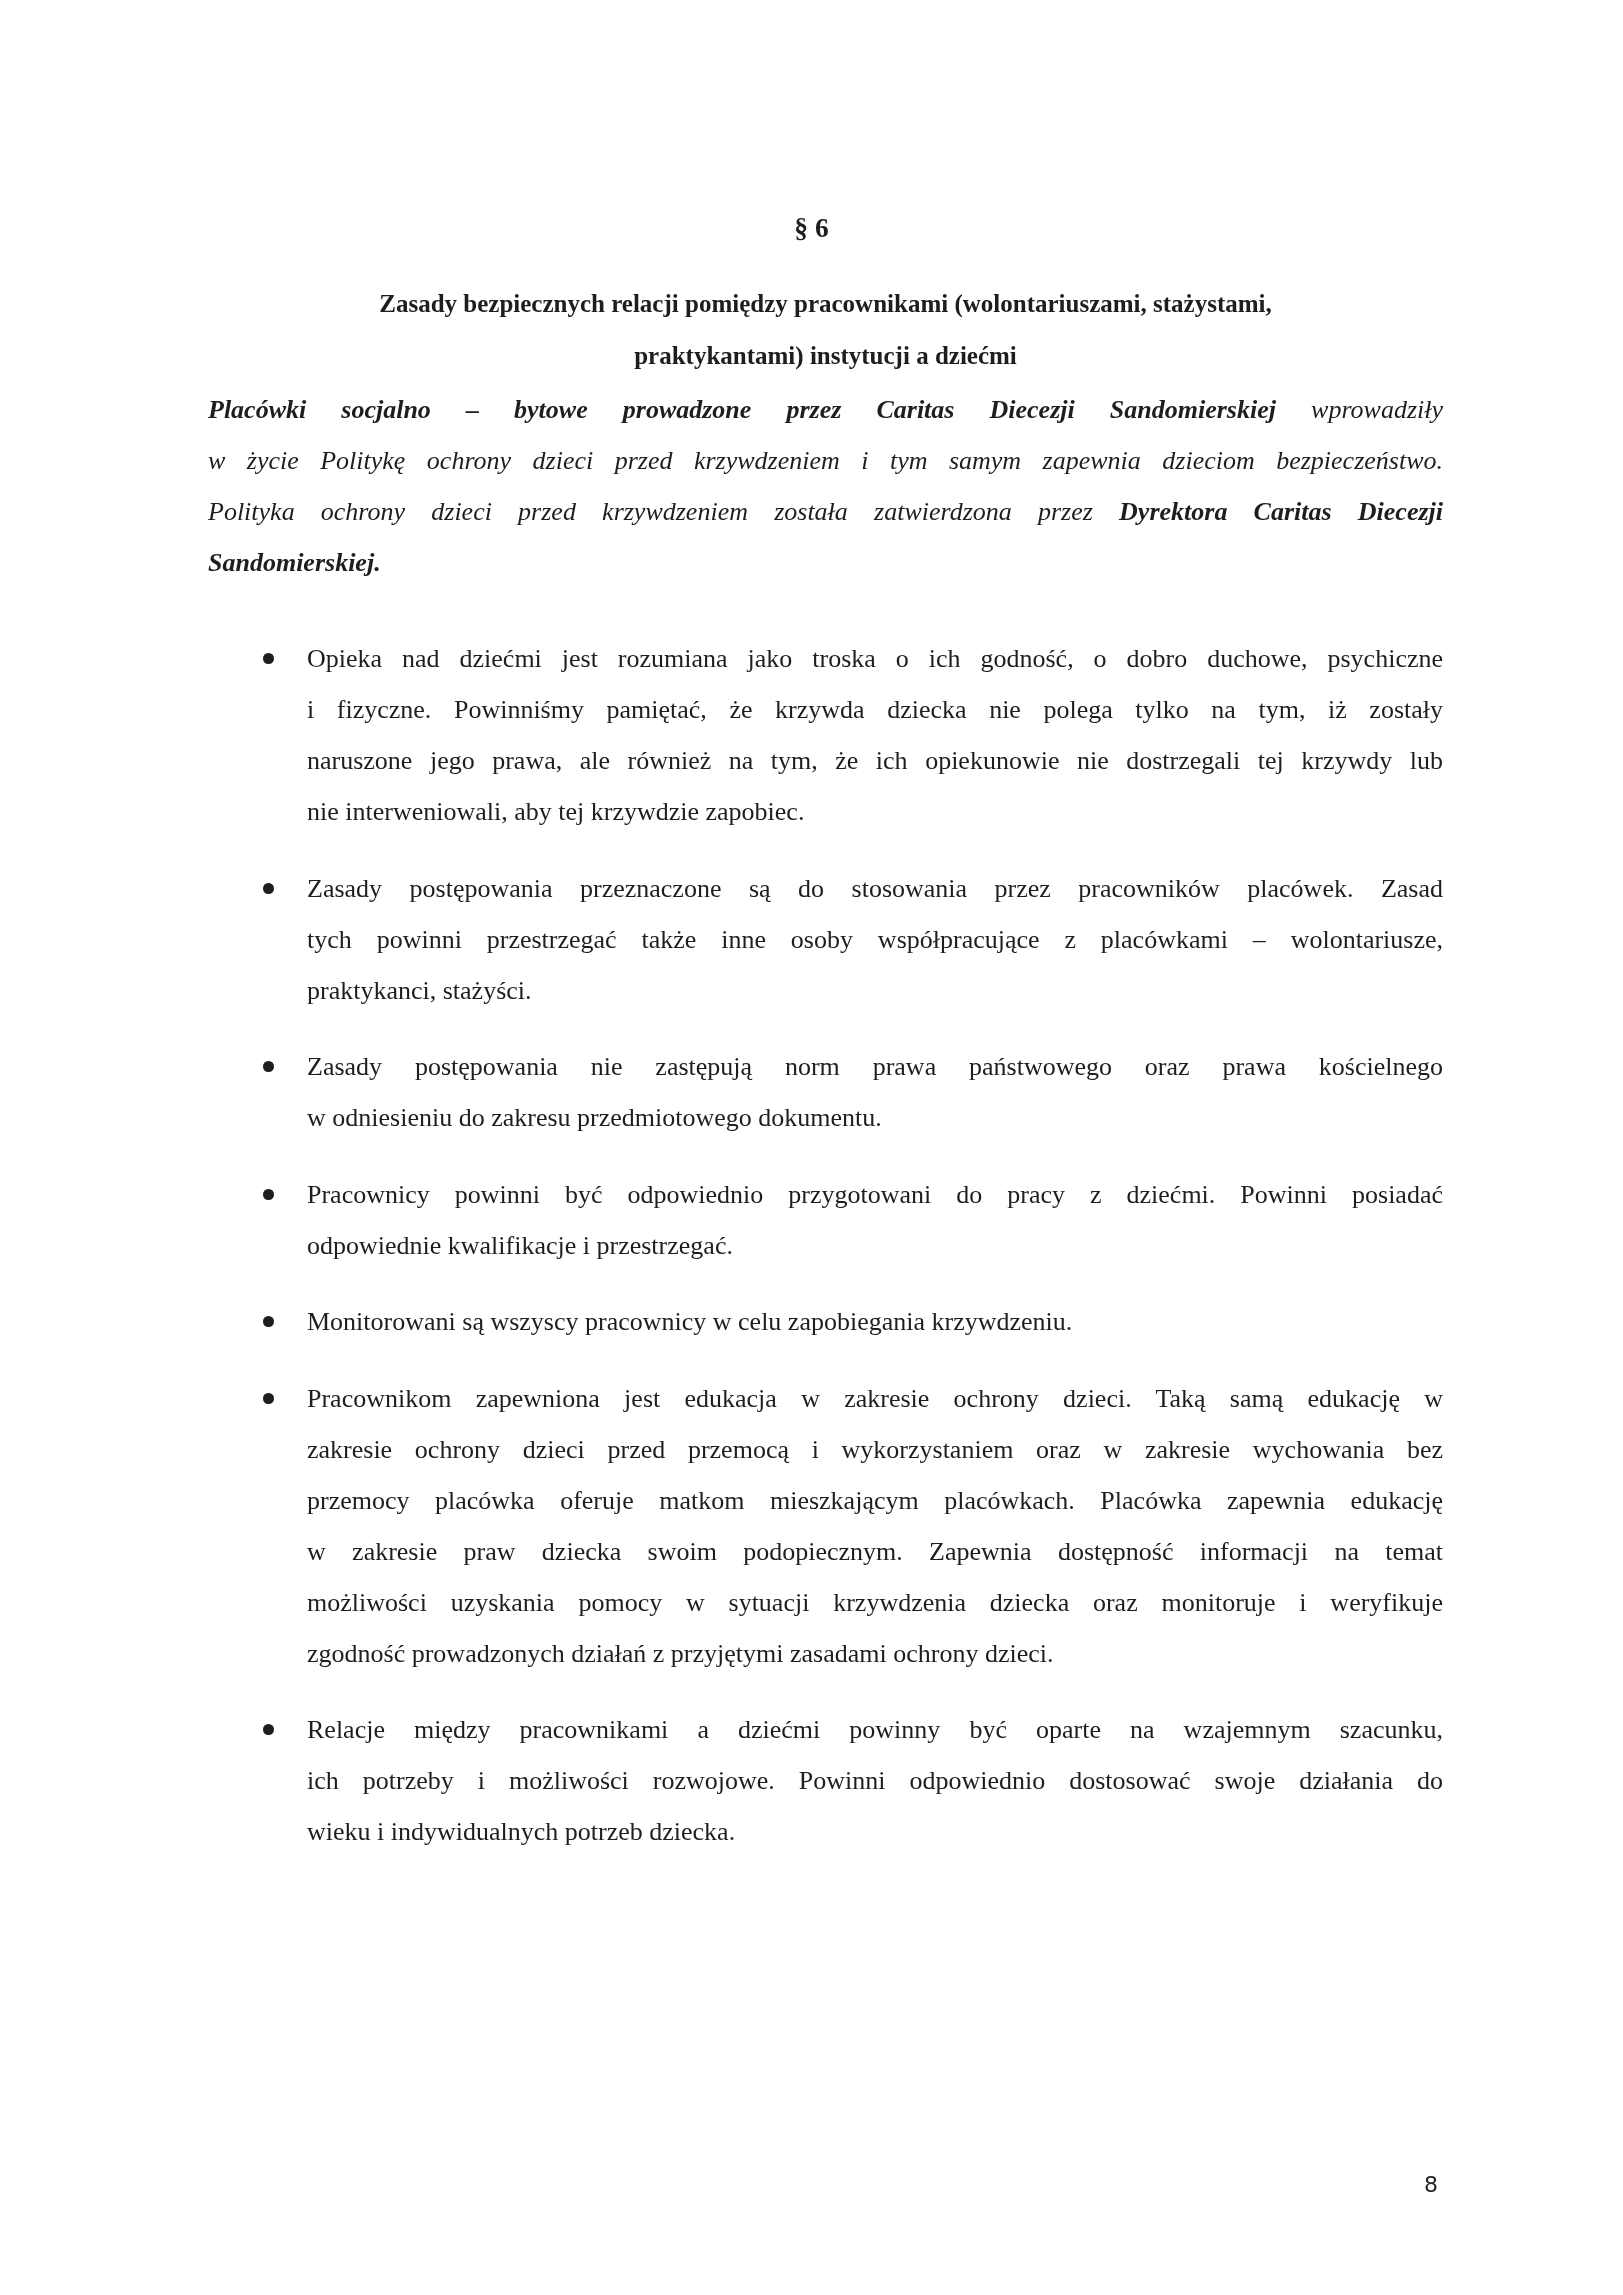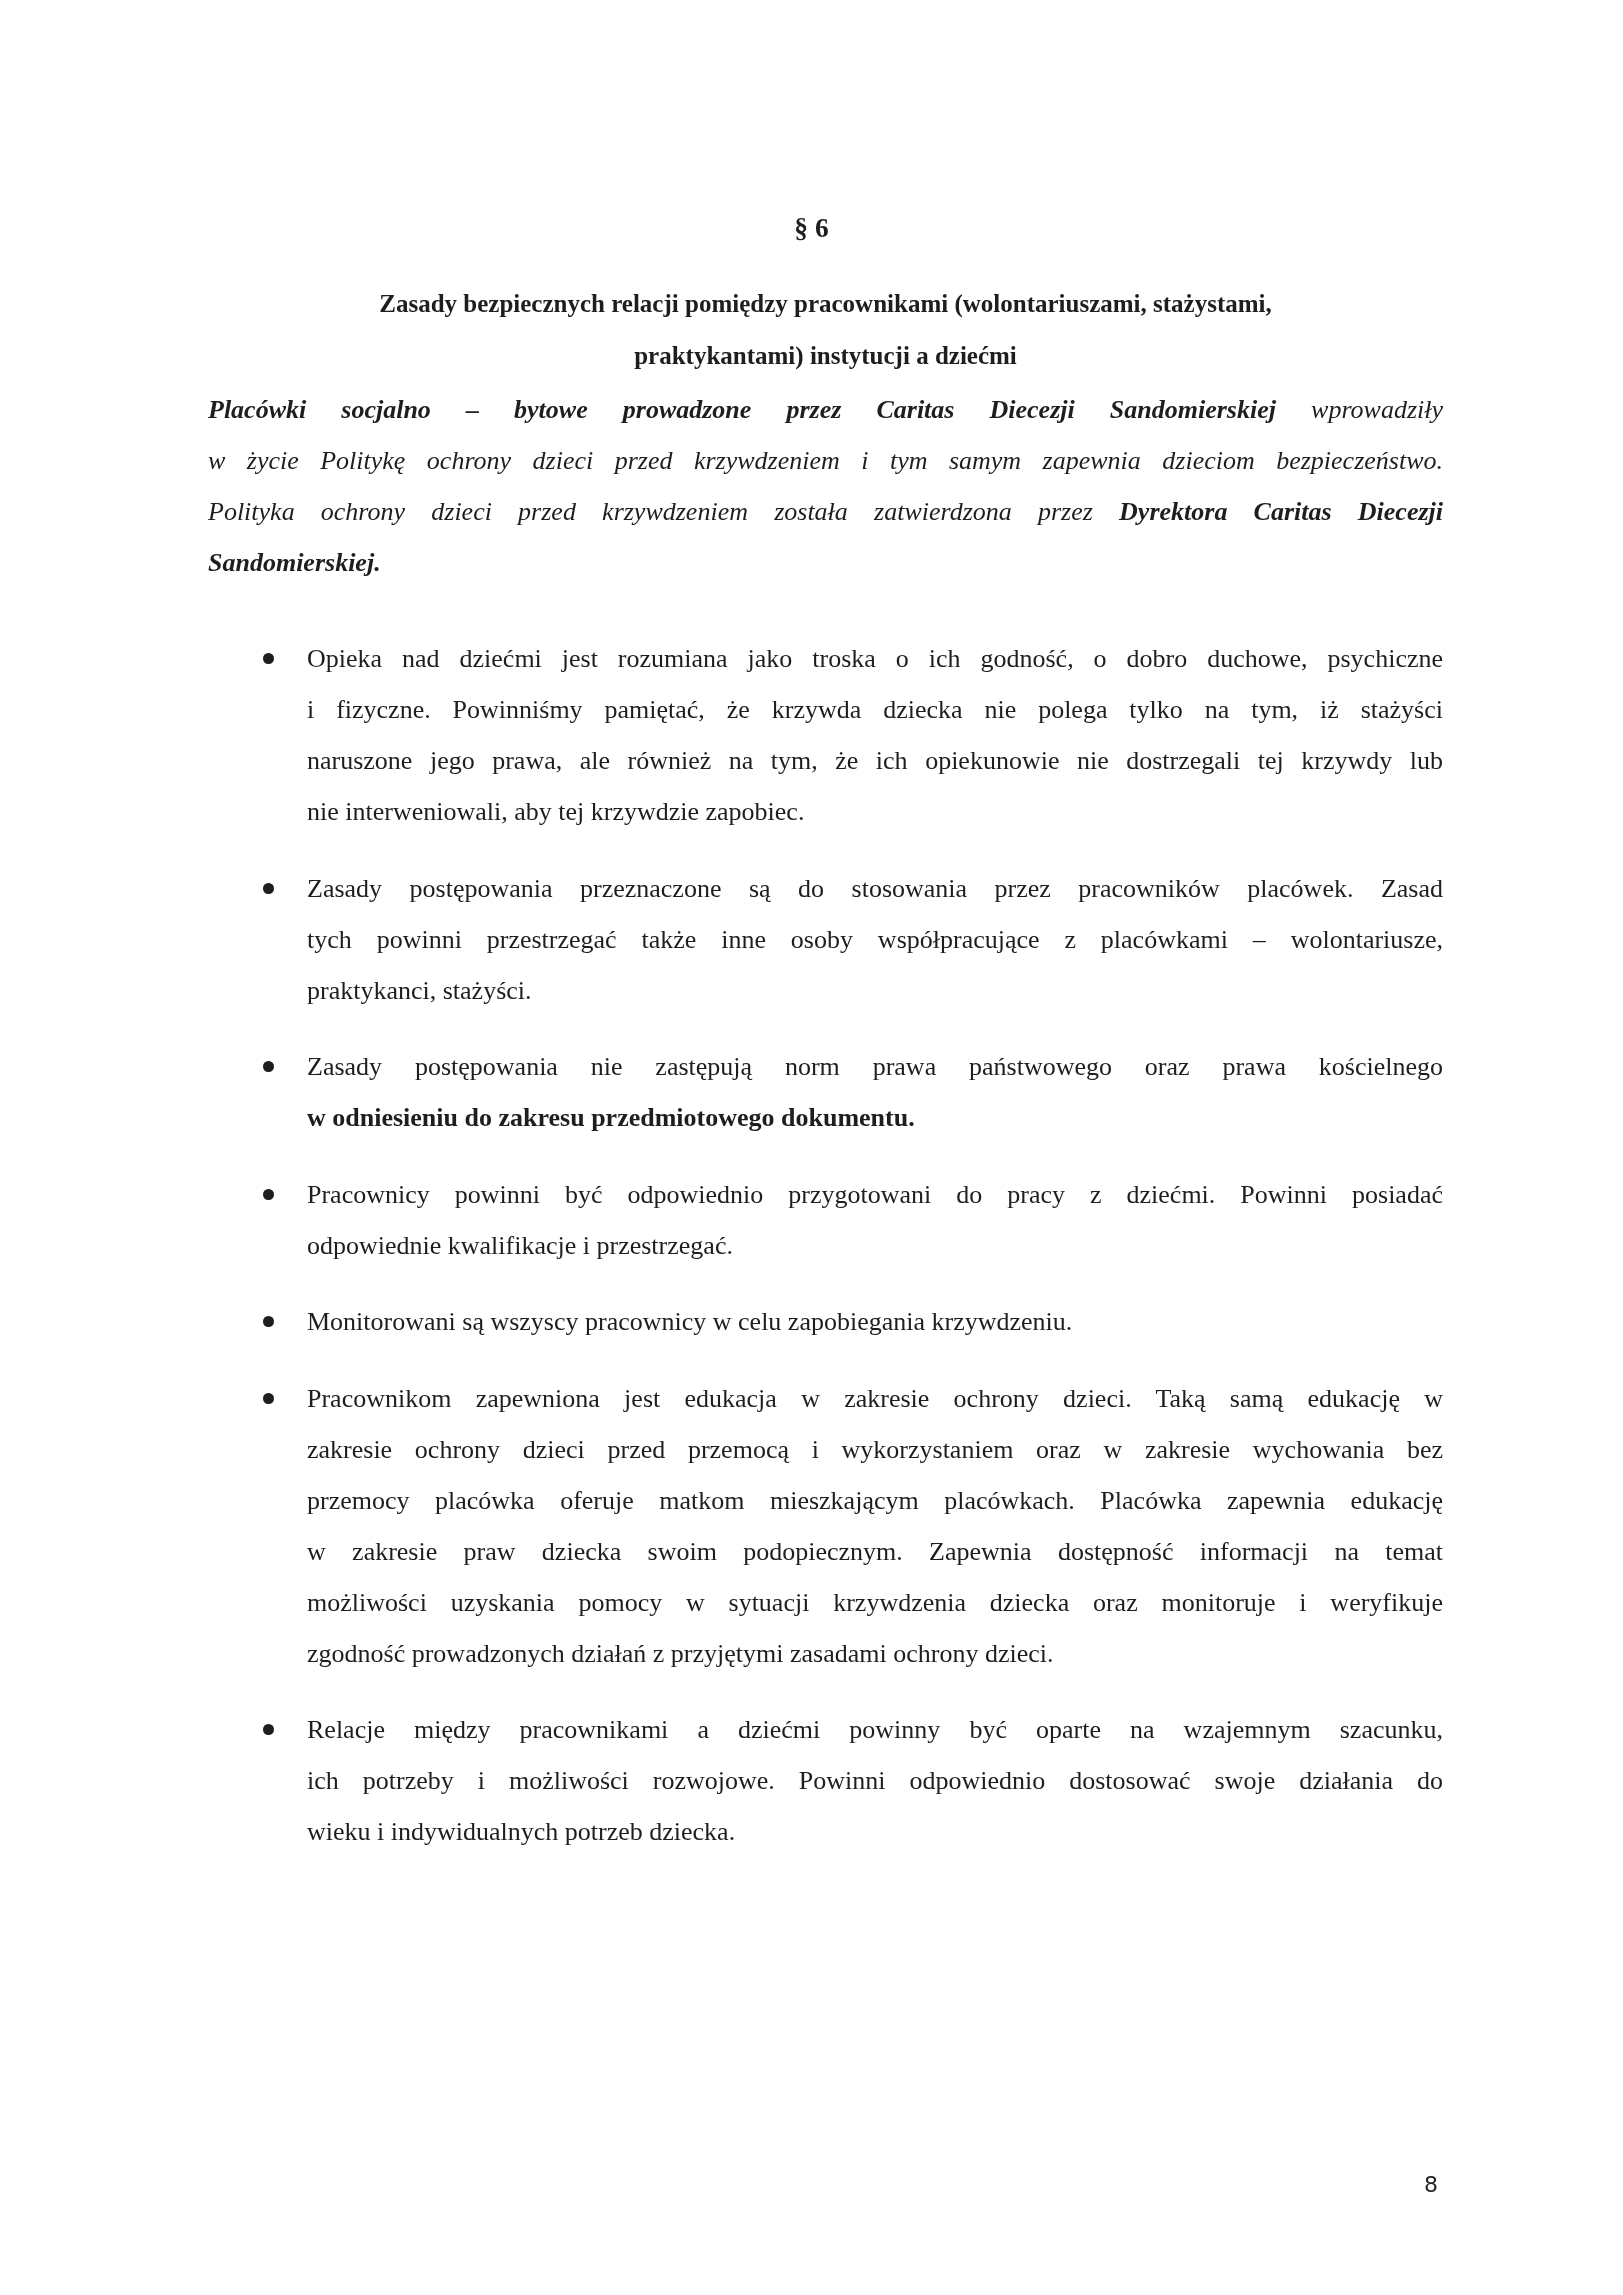--- a/index.html
+++ b/index.html
@@ -124,34 +124,34 @@
     </span>
     <span class="line last" style="white-space: nowrap;">
       <span class="b">Sandomierskiej.</span>
     </span>
   </div>
 
   <ul class="bullets" id="bullet-list">
       <li class="bullet-item">
         <span class="bullet-dot"></span>
         <span class="line" style="white-space: nowrap;">Opieka nad dziećmi jest rozumiana jako troska o ich godność, o dobro duchowe, psychiczne</span>
-        <span class="line" style="white-space: nowrap;">i fizyczne. Powinniśmy pamiętać, że krzywda dziecka nie polega tylko na tym, iż stażyści</span>
+        <span class="line" style="white-space: nowrap;">i fizyczne. Powinniśmy pamiętać, że krzywda dziecka nie polega tylko na tym, iż zostały</span>
         <span class="line" style="white-space: nowrap;">naruszone jego prawa, ale również na tym, że ich opiekunowie nie dostrzegali tej krzywdy lub</span>
         <span class="line last" style="white-space: nowrap;">nie interweniowali, aby tej krzywdzie zapobiec.</span>
       </li>
       <li class="bullet-item">
         <span class="bullet-dot"></span>
         <span class="line" style="white-space: nowrap;">Zasady postępowania przeznaczone są do stosowania przez pracowników placówek.  Zasad</span>
         <span class="line" style="white-space: nowrap;">tych powinni przestrzegać także inne osoby współpracujące z placówkami – wolontariusze,</span>
         <span class="line last" style="white-space: nowrap;">praktykanci, stażyści.</span>
       </li>
       <li class="bullet-item">
         <span class="bullet-dot"></span>
         <span class="line" style="white-space: nowrap;">Zasady postępowania nie zastępują norm prawa państwowego oraz prawa kościelnego</span>
-        <span class="line last" style="white-space: nowrap; font-weight: bold;">w odniesieniu do zakresu przedmiotowego dokumentu.</span>
+        <span class="line last" style="white-space: nowrap;">w odniesieniu do zakresu przedmiotowego dokumentu.</span>
       </li>
       <li class="bullet-item">
         <span class="bullet-dot"></span>
         <span class="line" style="white-space: nowrap;">Pracownicy powinni być odpowiednio przygotowani do pracy z dziećmi. Powinni posiadać</span>
         <span class="line last" style="white-space: nowrap;">odpowiednie kwalifikacje i przestrzegać.</span>
       </li>
       <li class="bullet-item">
         <span class="bullet-dot"></span>
         <span class="line last" style="white-space: nowrap;">Monitorowani są wszyscy pracownicy w celu zapobiegania krzywdzeniu.</span>
       </li>

